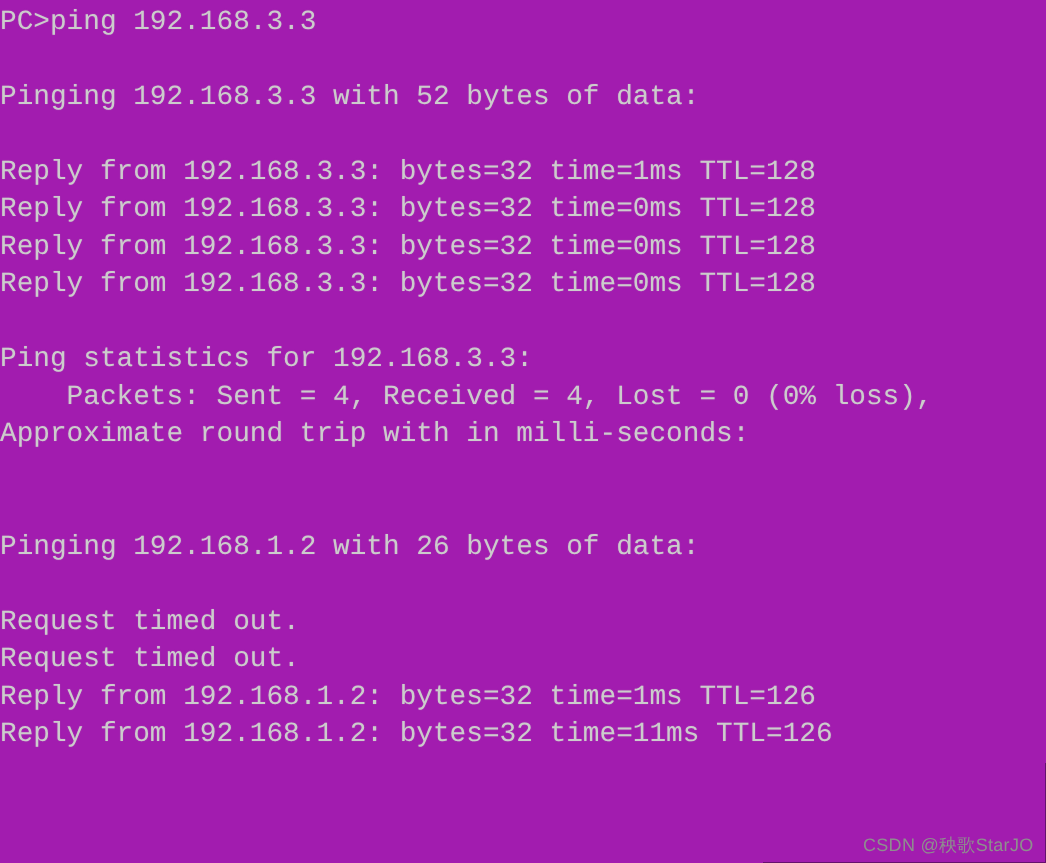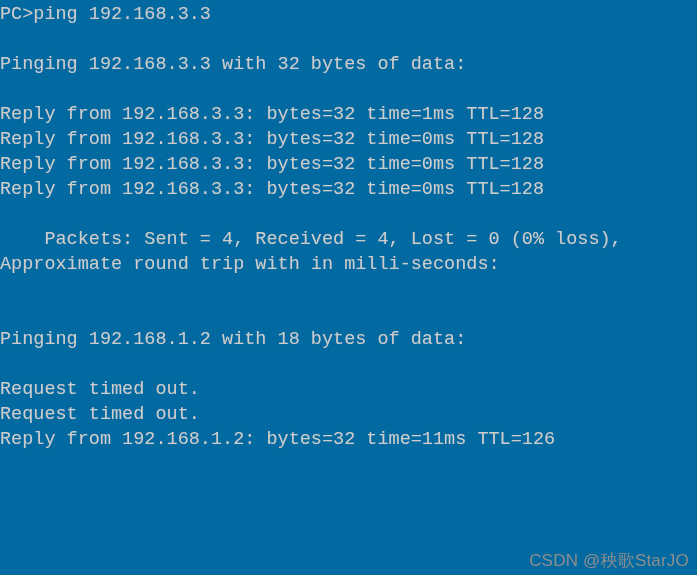--- a/index.html
+++ b/index.html
@@ -15,21 +15,21 @@
     position: relative;
     font-family: "Liberation Mono", "DejaVu Sans Mono", monospace;
   }
 
   #terminal {
     position: absolute;
     top: 0;
     left: 0;
     width: 697px;
     height: 575px;
-    background: #0369a1;
+    background: #a21caf;
     box-sizing: border-box;
     padding: 2px 0 0 0;
     overflow: hidden;
   }
 
   .line {
     display: block;
     height: 25px;
     line-height: 25px;
     font-size: 18.5px;
@@ -43,45 +43,47 @@
 
   .line.blank {
     color: transparent;
   }
 
   #watermark {
     position: absolute;
     right: 8px;
     bottom: 3px;
     font-family: "Liberation Sans", "DejaVu Sans", sans-serif;
-    font-size: 17px;
+    font-size: 12px;
     color: #8e8e8e;
     white-space: pre;
     letter-spacing: 0.2px;
   }
 </style>
 </head>
 <body>
 
 <div id="terminal">
   <div id="terminal-output">
       <div class="line">PC&gt;ping 192.168.3.3</div>
       <div class="line blank"></div>
-      <div class="line">Pinging 192.168.3.3 with 32 bytes of data:</div>
+      <div class="line">Pinging 192.168.3.3 with 52 bytes of data:</div>
       <div class="line blank"></div>
       <div class="line">Reply from 192.168.3.3: bytes=32 time=1ms TTL=128</div>
       <div class="line">Reply from 192.168.3.3: bytes=32 time=0ms TTL=128</div>
       <div class="line">Reply from 192.168.3.3: bytes=32 time=0ms TTL=128</div>
       <div class="line">Reply from 192.168.3.3: bytes=32 time=0ms TTL=128</div>
       <div class="line blank"></div>
+      <div class="line">Ping statistics for 192.168.3.3:</div>
       <div class="line">    Packets: Sent = 4, Received = 4, Lost = 0 (0% loss),</div>
       <div class="line">Approximate round trip with in milli-seconds:</div>
       <div class="line blank"></div>
       <div class="line blank"></div>
-      <div class="line">Pinging 192.168.1.2 with 18 bytes of data:</div>
+      <div class="line">Pinging 192.168.1.2 with 26 bytes of data:</div>
       <div class="line blank"></div>
       <div class="line">Request timed out.</div>
       <div class="line">Request timed out.</div>
+      <div class="line">Reply from 192.168.1.2: bytes=32 time=1ms TTL=126</div>
       <div class="line">Reply from 192.168.1.2: bytes=32 time=11ms TTL=126</div>
     </div>
 </div>
 
 <div id="watermark">CSDN @秧歌StarJO</div>
 
 </body></html>

